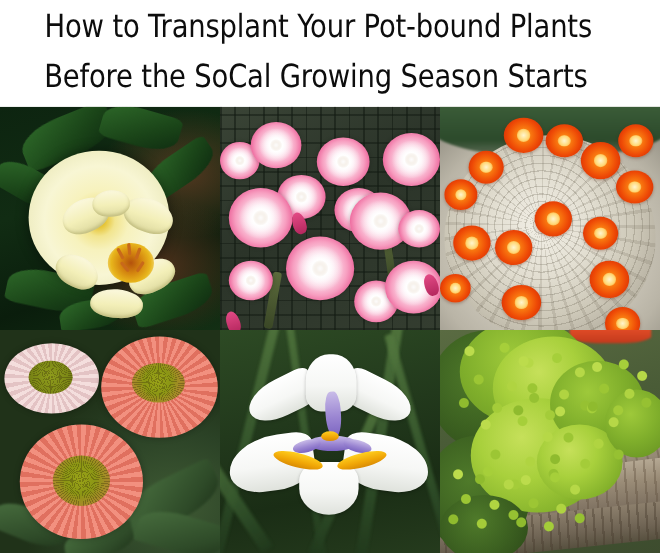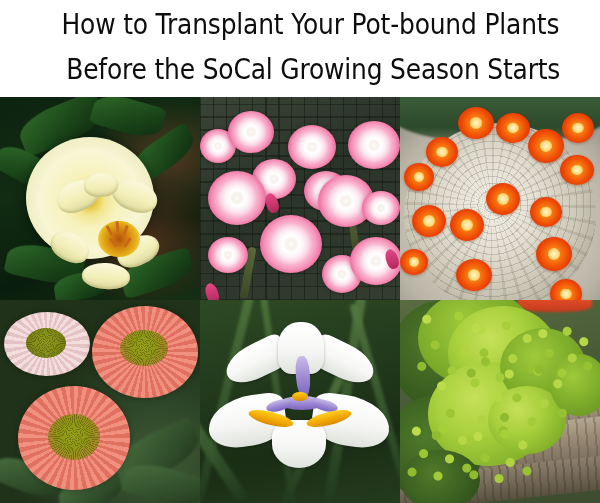--- a/index.html
+++ b/index.html
@@ -24,21 +24,21 @@
   
   .title-block {
     position: absolute;
     left: 0;
     top: 0;
     width: 600px;
     height: 97px;
     background: #ffffff;
     display: flex;
     flex-direction: column;
-    align-items: flex-end;
+    align-items: flex-start;
     justify-content: flex-start;
     padding-top: 2px;
     box-sizing: border-box;
   }
   .title-line {
     color: #0d0d0d;
     font-family: "DejaVu Sans", sans-serif;
     font-size: 29px;
     line-height: 45px;
     font-weight: 400;

